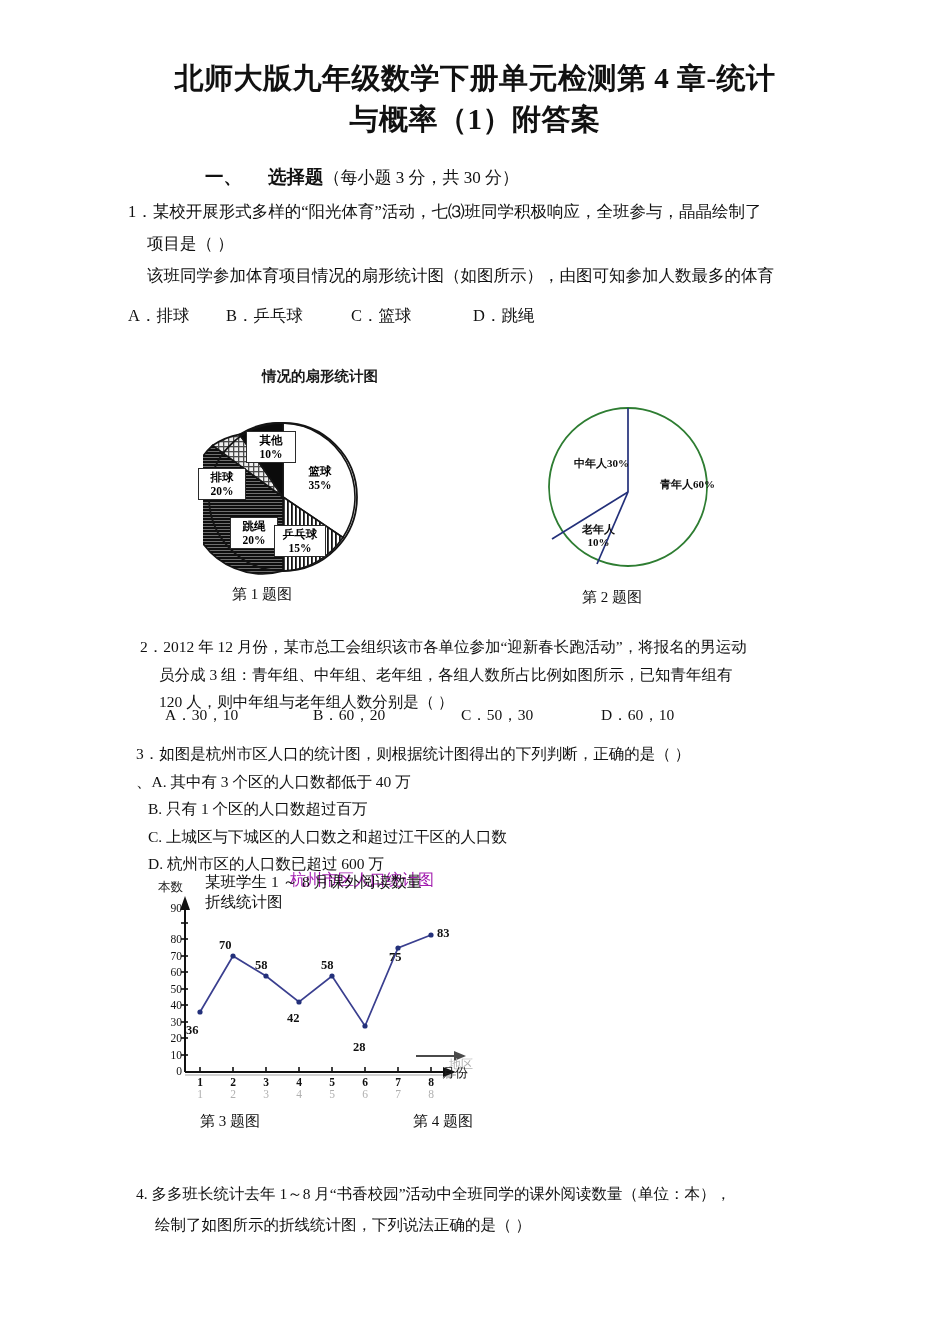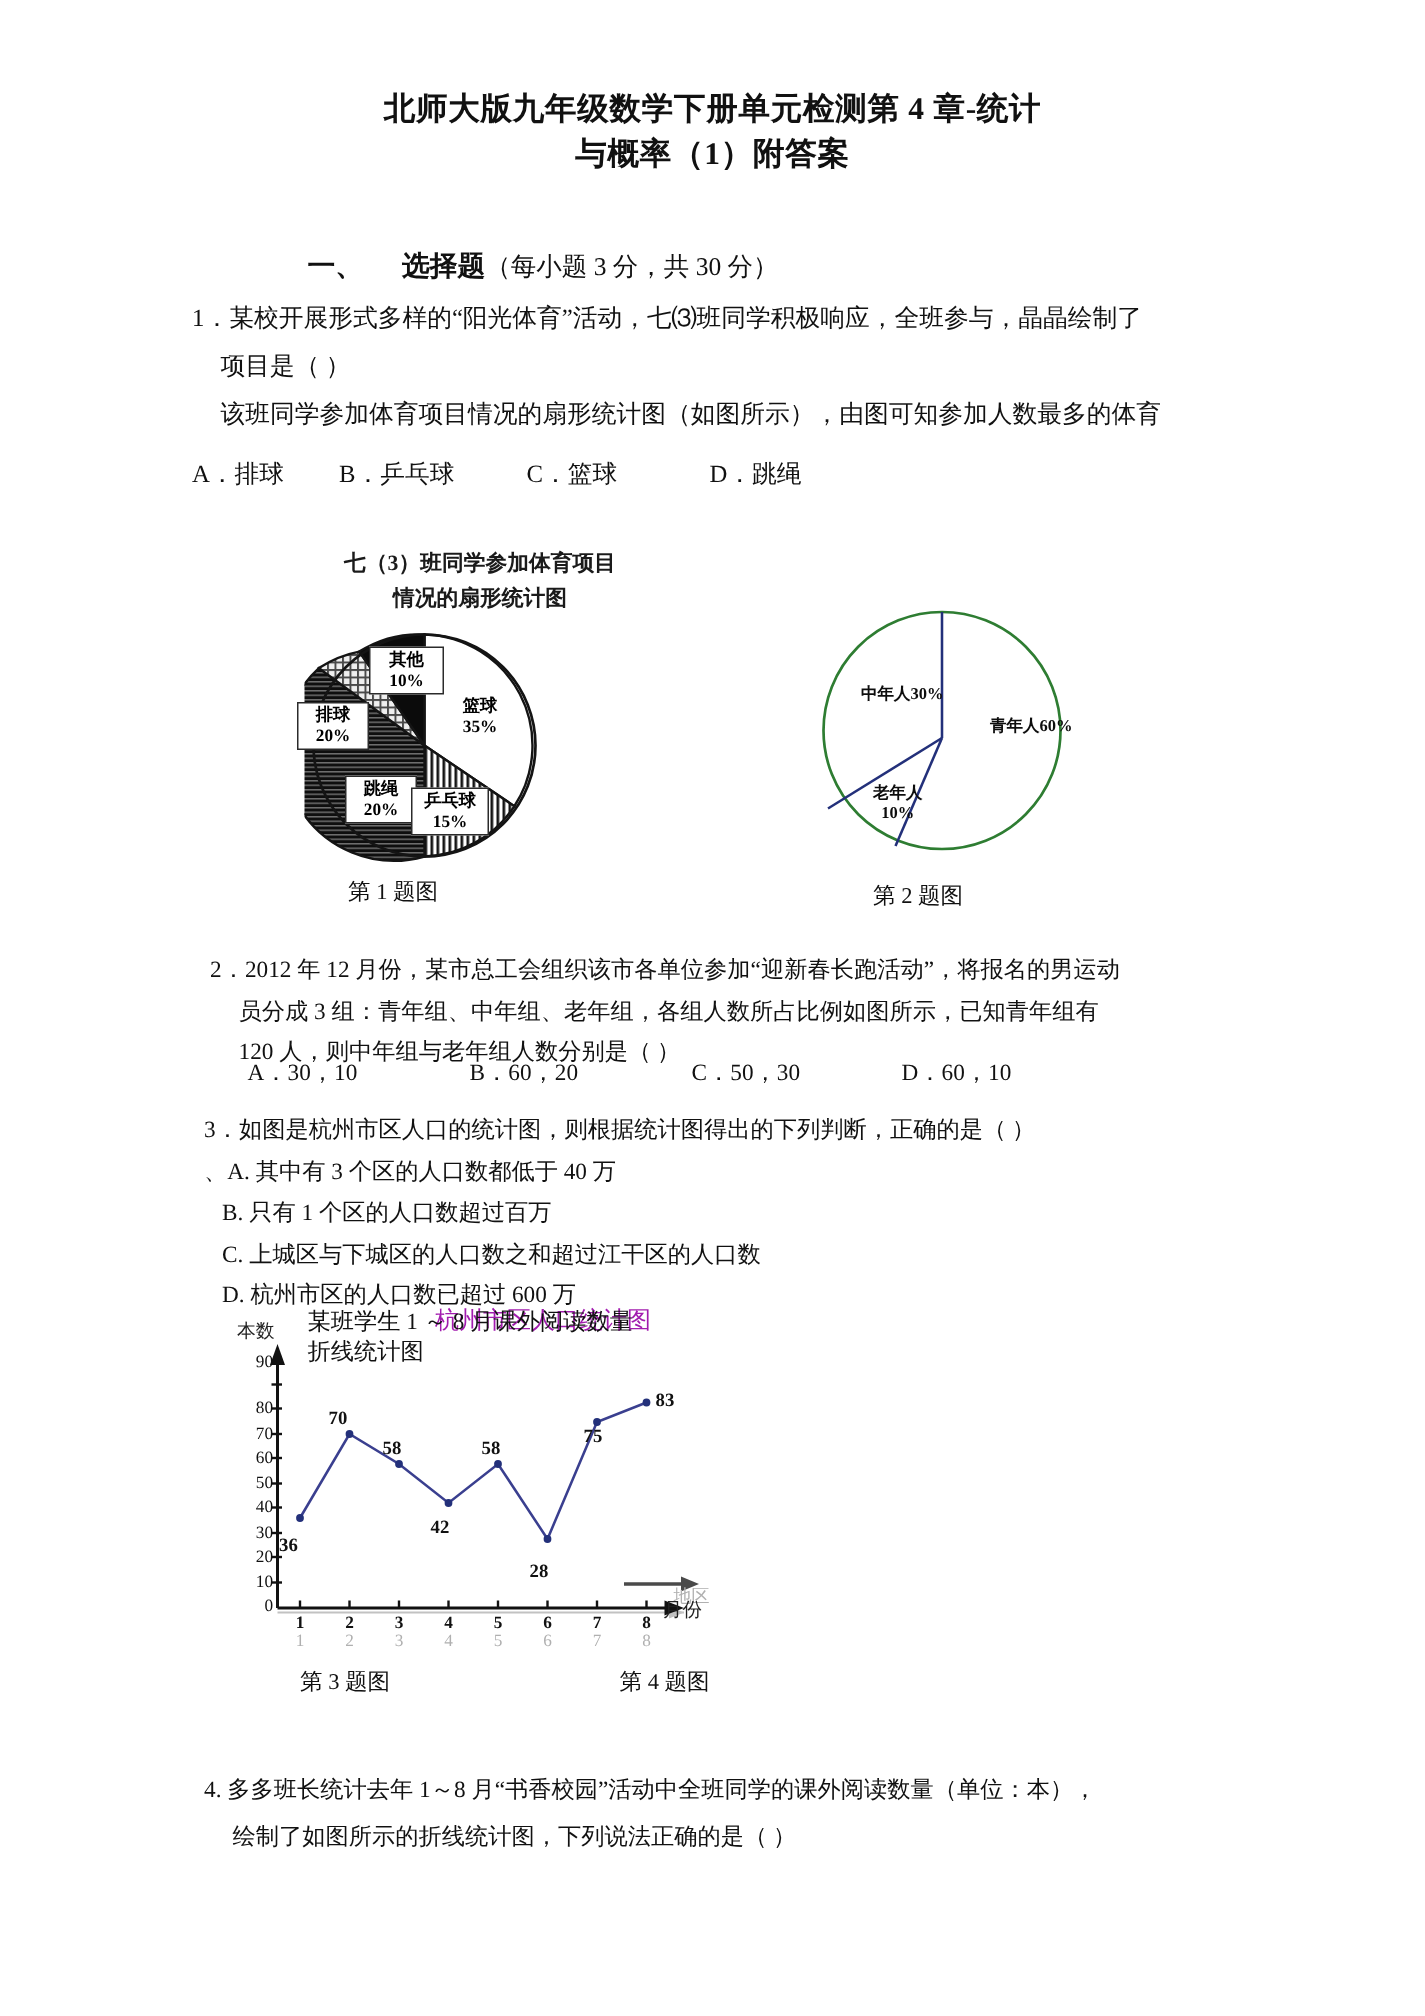--- a/index.html
+++ b/index.html
@@ -6,21 +6,21 @@
   body{
     width:950px;height:1344px;background:#ffffff;
     font-family:"Liberation Serif","DejaVu Serif",serif;
     color:#111;position:relative;overflow:hidden;
   }
   .page{position:relative;width:950px;height:1344px;}
 
   
   .doc-title{
     position:absolute;left:120px;top:58px;width:710px;
-    text-align:center;font-weight:bold;font-size:21px;line-height:1.42;
+    text-align:center;font-weight:bold;font-size:29px;line-height:1.42;
     letter-spacing:.5px;
   }
 
   
   .sec-head{
     position:absolute;left:205px;top:164px;width:620px;
     font-size:18.5px;font-weight:bold;
   }
   .sec-head .sec-num{display:inline-block;margin-right:26px;}
   .sec-head .sec-sub{font-weight:normal;font-size:17px;}
@@ -125,21 +125,20 @@
     <span class="ln">1．某校开展形式多样的“阳光体育”活动，七⑶班同学积极响应，全班参与，晶晶绘制了</span>
     <span class="ln indent">项目是（  ）</span>
     <span class="ln indent">该班同学参加体育项目情况的扇形统计图（如图所示），由图可知参加人数最多的体育</span>
   </div>
   <div id="q1opts">
     <span class="opt-a">A．排球</span><span class="opt-b">B．乒乓球</span><span class="opt-c">C．篮球</span><span>D．跳绳</span>
   </div>
 
   <div id="pie1wrap">
     <div id="pie1title">
-      <div>七（3）班同学参加体育项目</div>
       <div>情况的扇形统计图</div>
     </div>
 
     <svg id="pie1svg" width="165" height="155" viewBox="0 0 165 155">
       <defs>
         <pattern id="p-vert" width="4" height="4" patternUnits="userSpaceOnUse">
           <rect width="4" height="4" fill="#ffffff"></rect>
           <rect x="0" y="0" width="1.8" height="4" fill="#141414"></rect>
         </pattern>
         <pattern id="p-dense" width="4" height="3" patternUnits="userSpaceOnUse">

